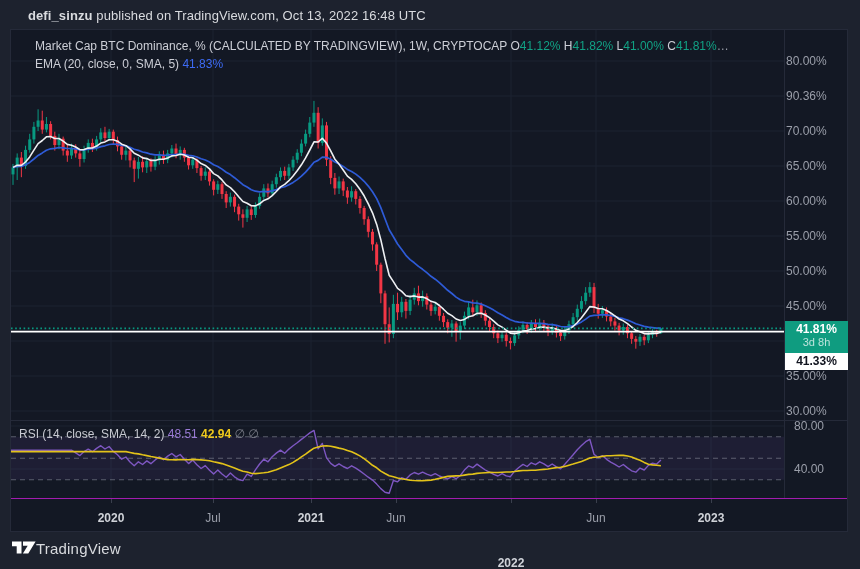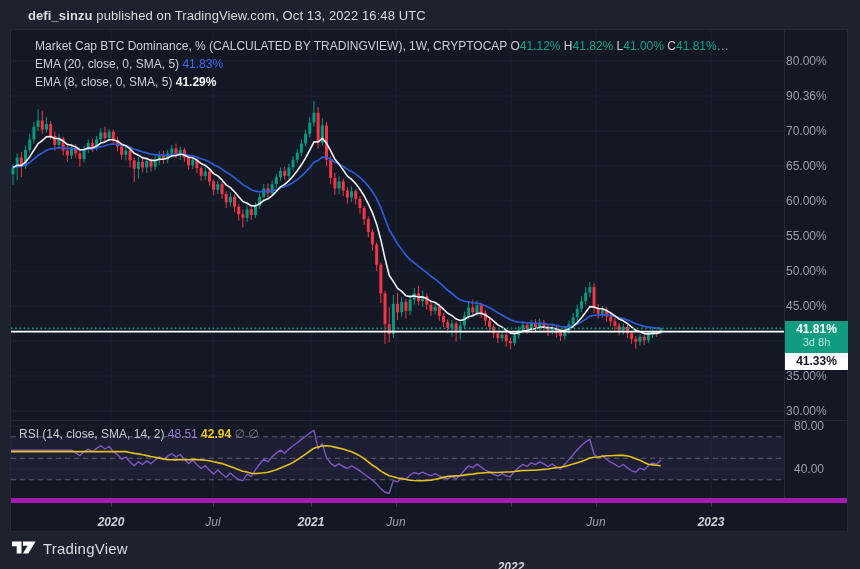--- a/index.html
+++ b/index.html
@@ -7,40 +7,40 @@
          font-family:"Liberation Sans","DejaVu Sans",sans-serif;overflow:hidden;color:#d9dbdf;}
   .hdr{position:absolute;left:28px;top:8px;font-size:13px;color:#d9dbdf;letter-spacing:.1px;}
   .hdr b{font-weight:700;}
   #widget{position:absolute;left:10px;top:29px;width:838px;height:503px;background:#131824;
           border:1px solid #252a39;box-sizing:border-box;}
   #priceSvg{position:absolute;left:0;top:0;}
   #rsiSvg{position:absolute;left:0;top:391px;}
   .sep{position:absolute;left:0;top:390px;width:836px;height:1px;background:#252a39;}
   #axisCol{position:absolute;left:773px;top:0;width:63px;height:468px;border-left:1px solid #252a39;box-sizing:border-box;}
   .pxlab{position:absolute;left:1px;width:54px;font-size:12px;color:#9b9faa;line-height:16px;}
-  #timeAxis{position:absolute;left:0;top:468px;width:836px;height:34px;border-top:5px solid #a21caf;box-sizing:border-box;font-style:italic;}
+  #timeAxis{position:absolute;left:0;top:468px;width:836px;height:34px;border-top:1px solid #a21caf;box-sizing:border-box;}
   .tlab{position:absolute;top:12px;transform:translateX(-50%);font-size:12px;color:#9b9faa;}
   .tlab.major{font-weight:700;color:#cfd2d8;}
   .tick{position:absolute;top:0;width:1px;height:4px;background:#3a3f4d;}
   .legend{position:absolute;left:24px;top:7px;font-size:12px;line-height:18px;color:#ccced6;white-space:nowrap;}
   .legend .row{height:18px;}
   .gval{color:#11a285;}
   .dots{color:#9b9faa;}
   .ema20v{color:#3d6bf5;margin-top:28px;}
   .ema8v{color:#f2f3f5;font-weight:700;}
   #rsiLegend{position:absolute;left:8px;top:397px;font-size:12px;color:#c7c9d1;white-space:nowrap;}
   .rsiv{color:#9a7bd6;}
   .smav{color:#efc81c;font-weight:700;}
   .nullv{color:#787b86;}
   .badge{position:absolute;left:0;width:63px;text-align:center;font-size:12px;}
   #lastBadge{top:291px;height:32px;background:#0f9c80;color:#fff;font-weight:700;padding-top:1px;box-sizing:border-box;}
   #lastBadge .cd{font-weight:400;font-size:11px;color:rgba(255,255,255,.72);line-height:13px;}
   #lineBadge{top:323px;height:17px;line-height:17px;background:#ffffff;color:#10131e;font-weight:700;}
   .rsilab{position:absolute;left:9px;width:54px;font-size:12px;color:#9b9faa;line-height:16px;}
-  #footer{position:absolute;left:12px;top:540px;display:flex;align-items:center;gap:7px;}
+  #footer{position:absolute;left:12px;top:540px;display:flex;align-items:center;}
   #footer .brand{font-size:15px;color:#d8dade;letter-spacing:.2px;}
 </style>
 </head>
 <body>
 
 <div id="stage">
 
   <div class="hdr">
     <b>defi_sinzu</b>
     <span> </span>
@@ -410,25 +410,20 @@
         <span><span>O</span><span class="gval">41.12%</span></span>
         <span><span>H</span><span class="gval">41.82%</span></span>
         <span><span>L</span><span class="gval">41.00%</span></span>
         <span><span>C</span><span class="gval">41.81%</span></span><span class="dots">…</span>
       </div>
       <div class="row">
         <span>EMA (20, close, 0, SMA, 5)</span>
         <span> </span>
         <span class="ema20v">41.83%</span>
       </div>
-      <div class="row">
-        <span>EMA (8, close, 0, SMA, 5)</span>
-        <span> </span>
-        <span class="ema8v">41.29%</span>
-      </div>
     </div>
 
     <div id="rsiLegend">
       <span>RSI (14, close, SMA, 14, 2)</span>
       <span> </span>
       <span class="rsiv">48.51</span>
       <span> </span>
       <span class="smav">42.94</span>
       <span> </span>
       <span class="nullv">∅</span>

